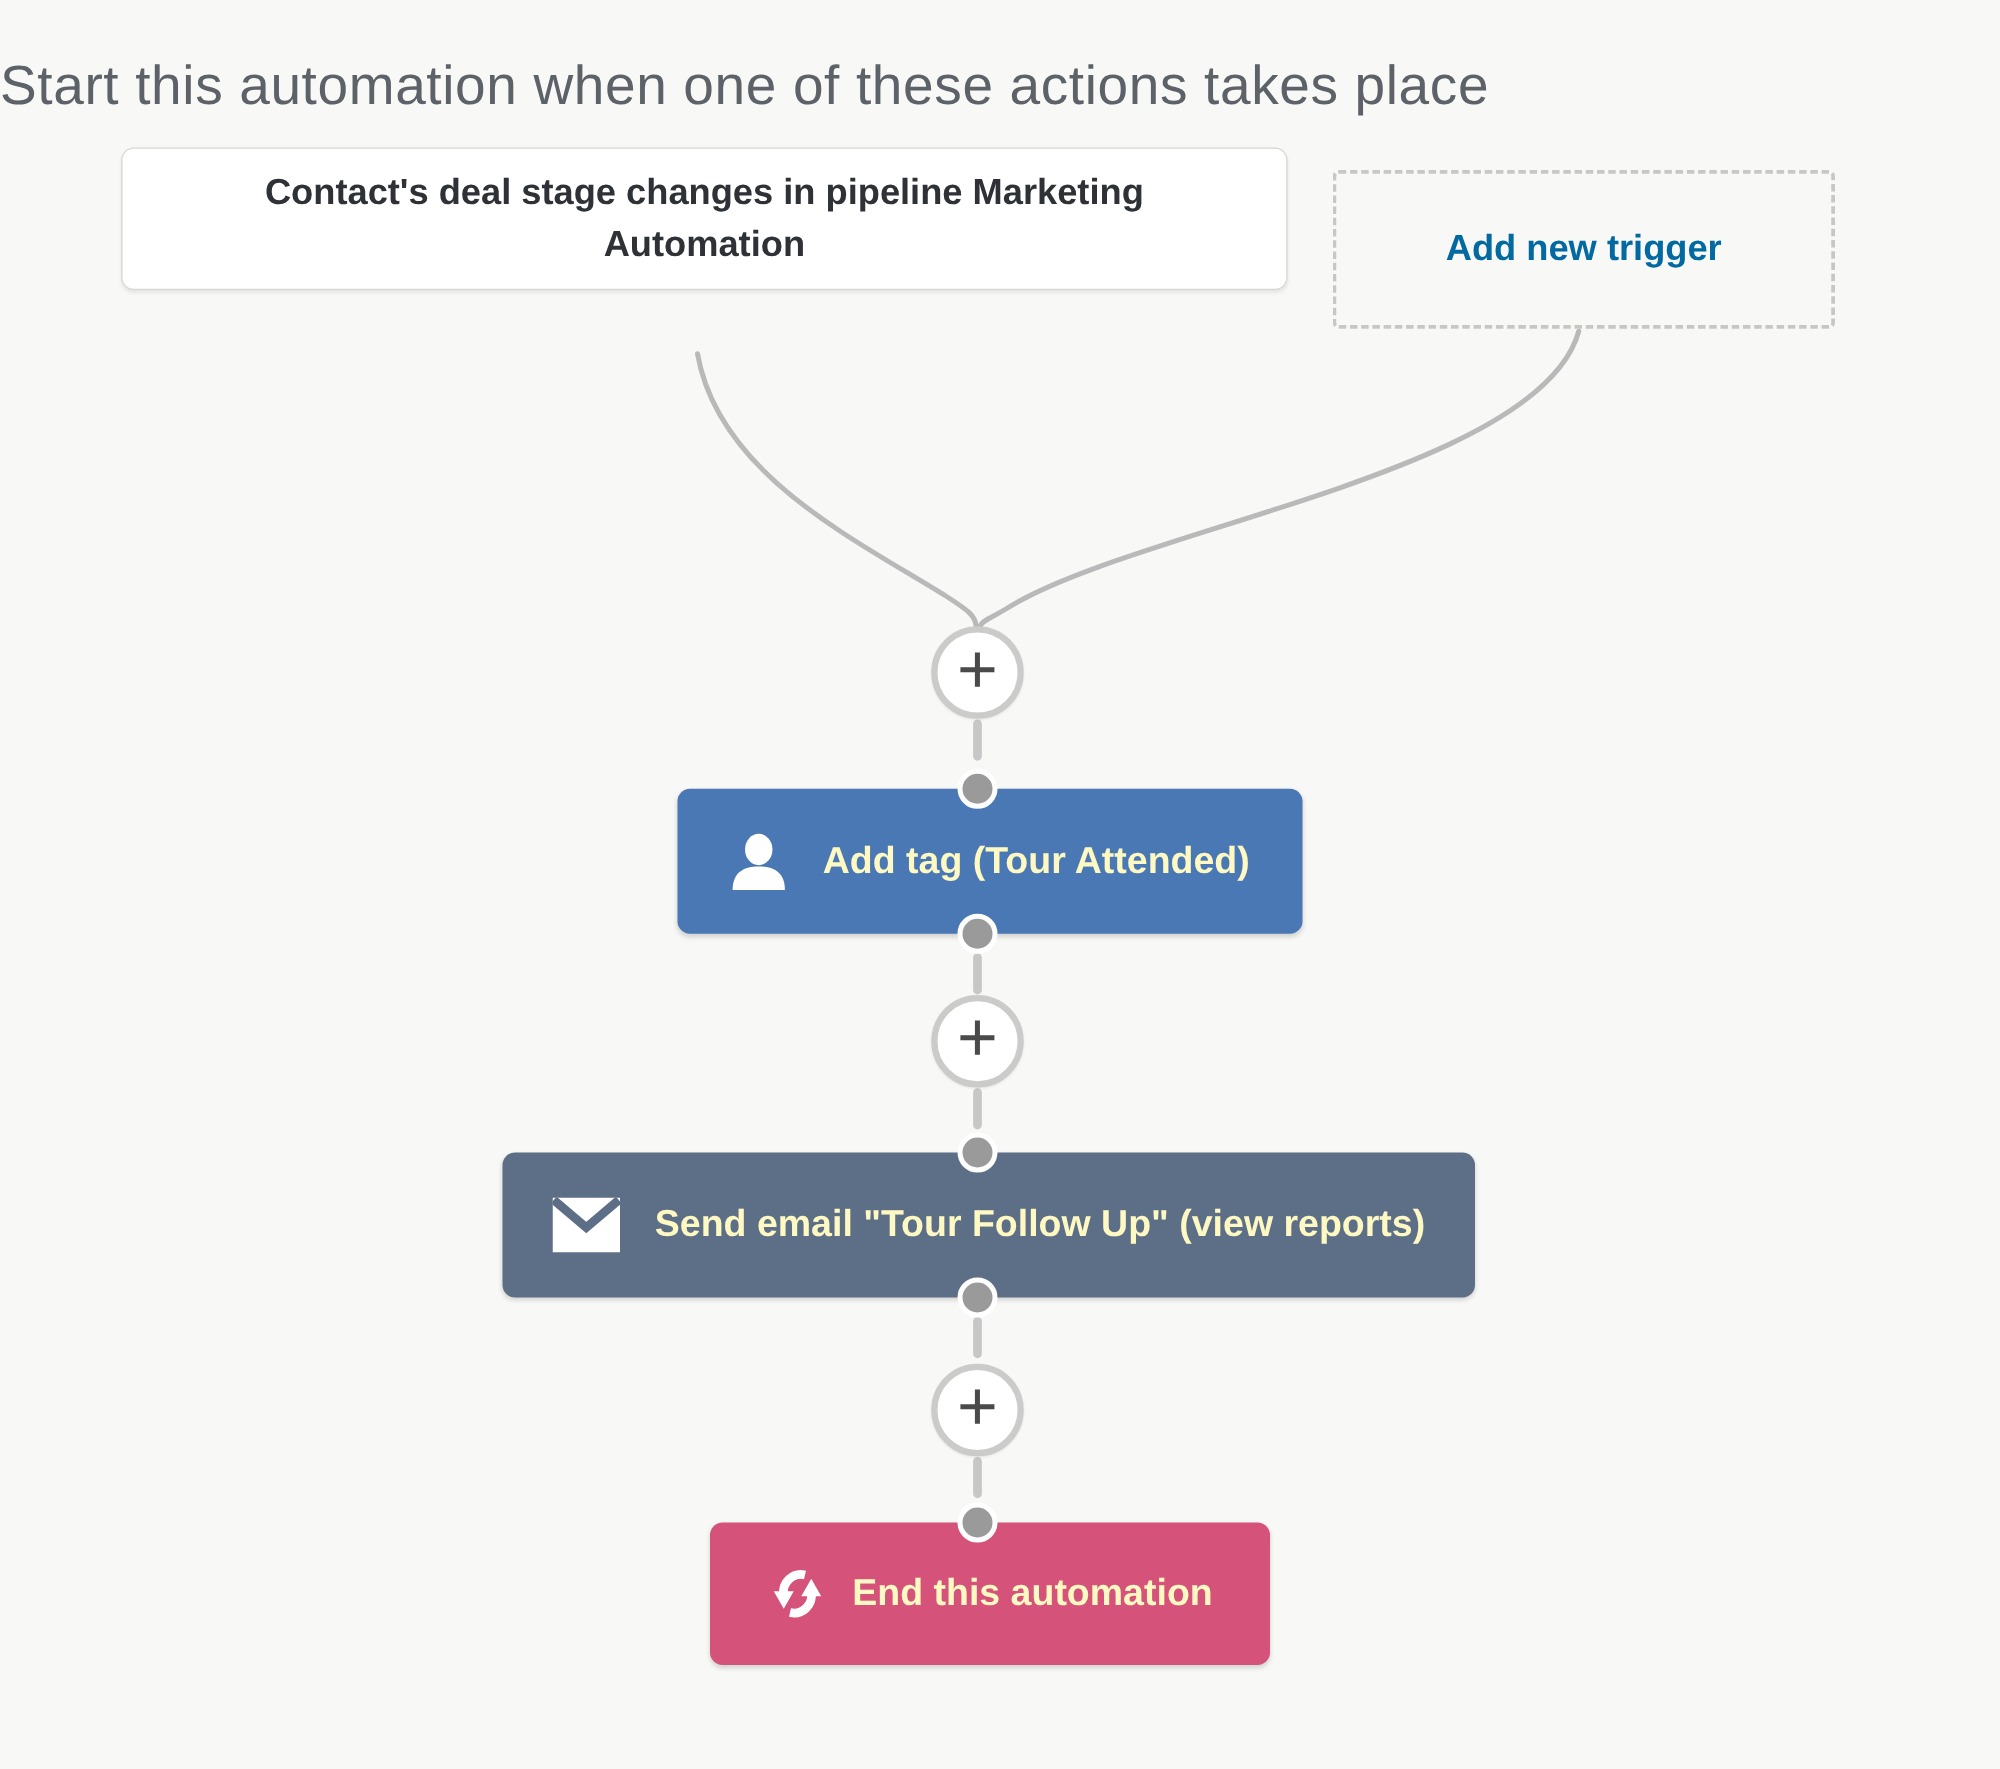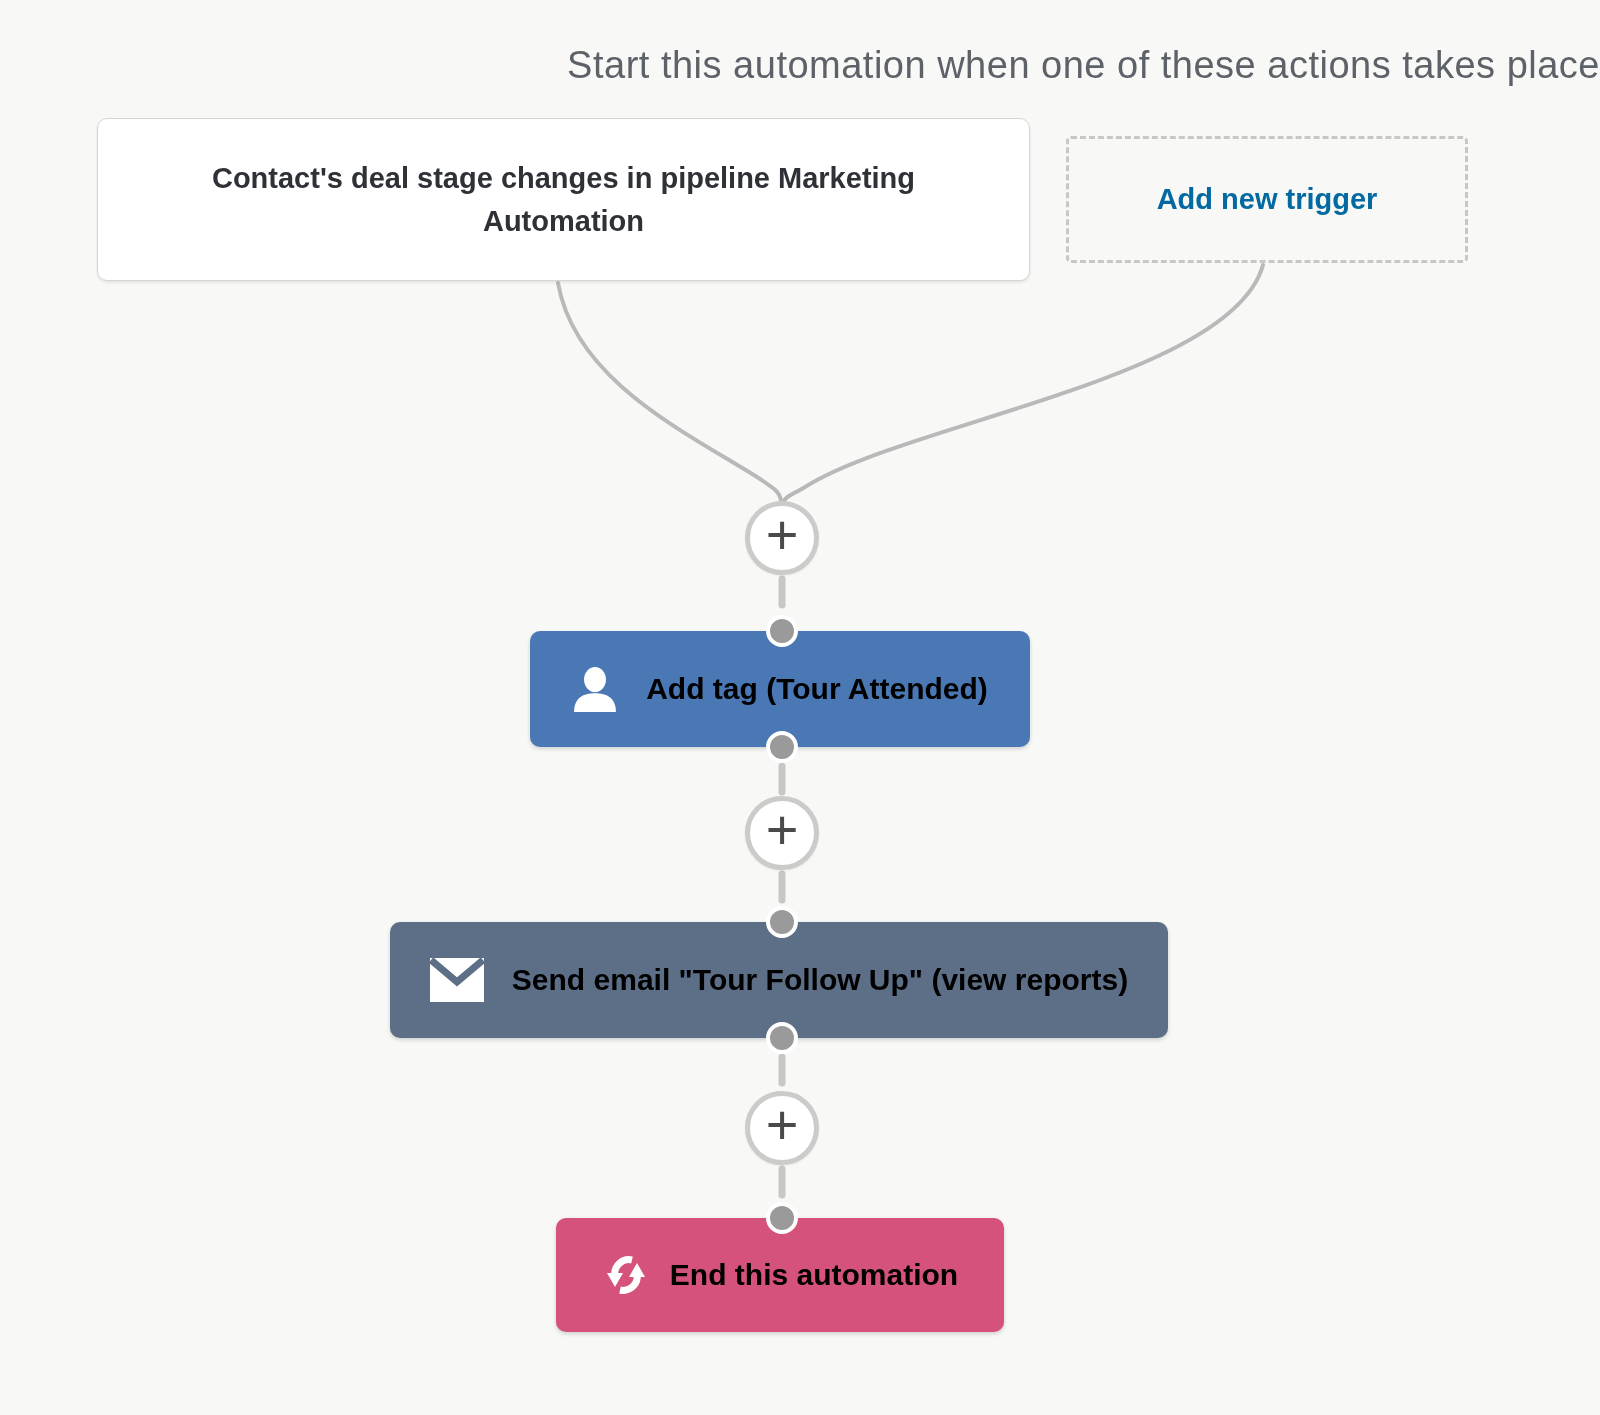--- a/index.html
+++ b/index.html
@@ -10,38 +10,38 @@
   .canvas {
     position: relative;
     width: 1600px;
     height: 1415px;
     background: #f8f8f7;
     overflow: hidden;
   }
   .page-title {
     position: absolute;
     top: 44px; left: 0; right: 0;
-    text-align: right;
-    font-size: 38px;
+    text-align: left;
+    font-size: 44px;
     font-weight: 300;
     color: #5d6268;
     letter-spacing: 0.5px;
   }
   
   .wires {
     position: absolute;
     inset: 0;
     z-index: 1;
     pointer-events: none;
   }
   
   .trigger-box {
     position: absolute;
     left: 97px; top: 118px;
-    width: 933px; height: 163px;
+    width: 933px; height: 114px;
     box-sizing: border-box;
     background: #ffffff;
     border: 1px solid #d6d6d3;
     border-radius: 10px;
     box-shadow: 0 2px 3px rgba(0,0,0,0.08);
     display: flex;
     align-items: center;
     justify-content: center;
     z-index: 2;
     cursor: pointer;
@@ -109,28 +109,29 @@
   
   .action-btn {
     position: absolute;
     box-sizing: border-box;
     border: none;
     border-radius: 10px;
     display: flex;
     align-items: center;
     justify-content: center;
     gap: 28px;
-    color: #000000;
+    color: #fef9c3;
     font-family: "Liberation Sans", "DejaVu Sans", sans-serif;
     font-size: 30px;
     font-weight: bold;
     z-index: 2;
     cursor: pointer;
     box-shadow: 0 2px 4px rgba(0,0,0,0.16);
     padding: 0 20px;
+    margin-left: 12px;
   }
   .action-btn .action-icon { flex: 0 0 auto; display: flex; }
   .action-add-tag       { left: 530px; top: 631px;  width: 500px; height: 116px; background: #4a78b4; }
   .action-send-email    { left: 390px; top: 922px;  width: 778px; height: 116px; background: #5d6e87; }
   .action-end           { left: 556px; top: 1218px; width: 448px; height: 114px; background: #d5527a; gap: 20px; }
 </style>
 </head>
 <body>
 
 <div class="canvas">

